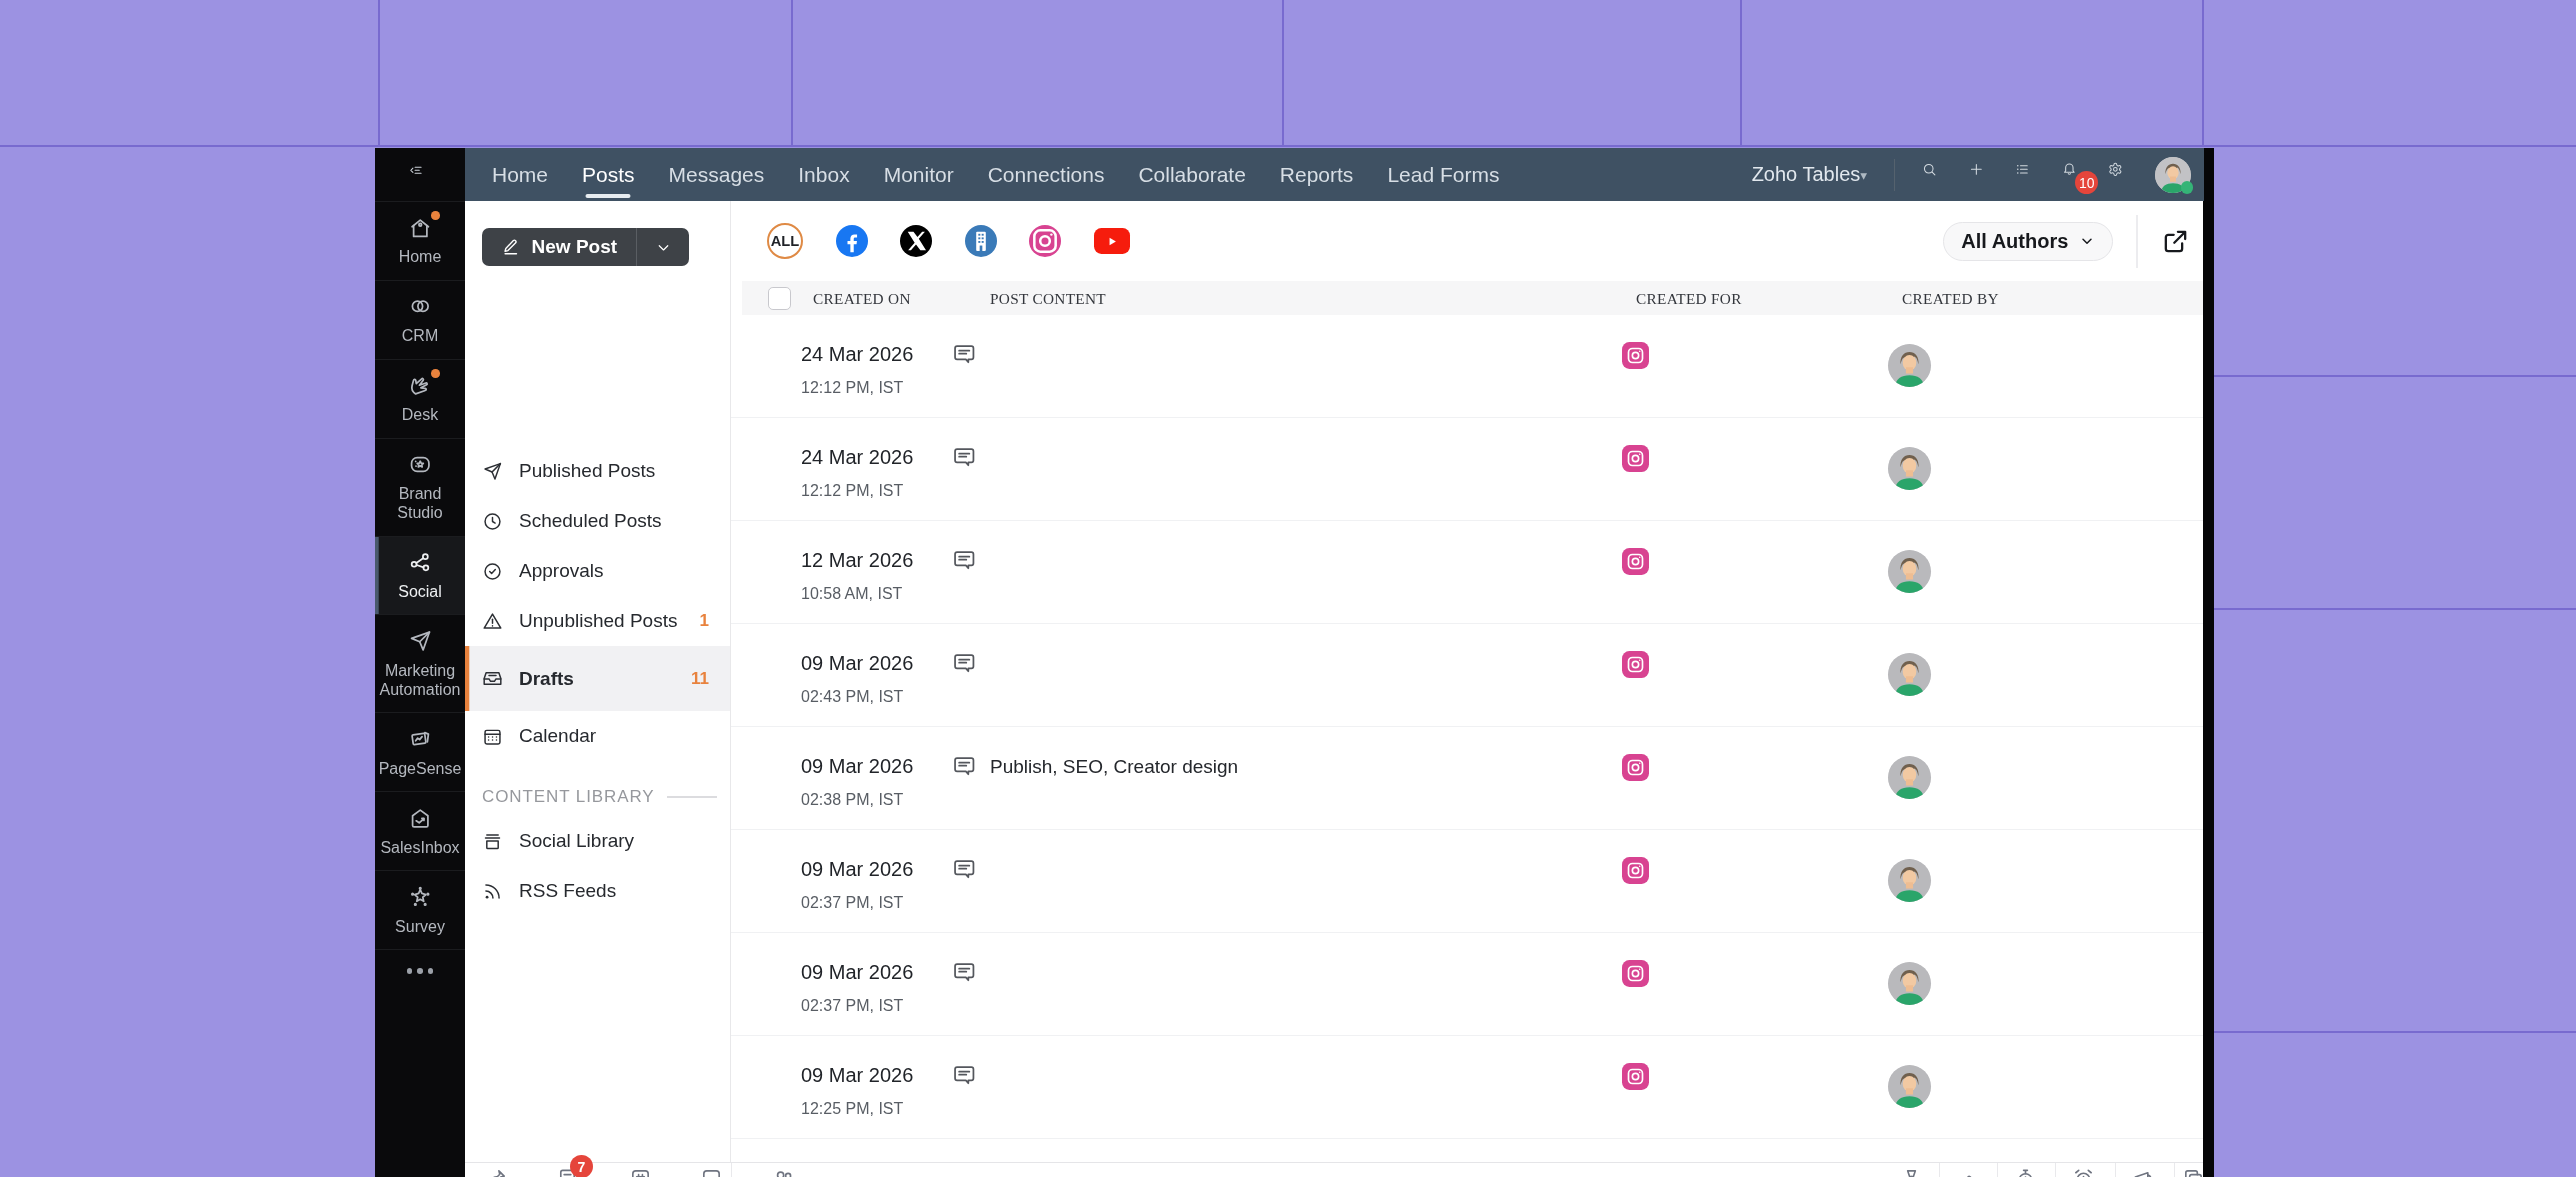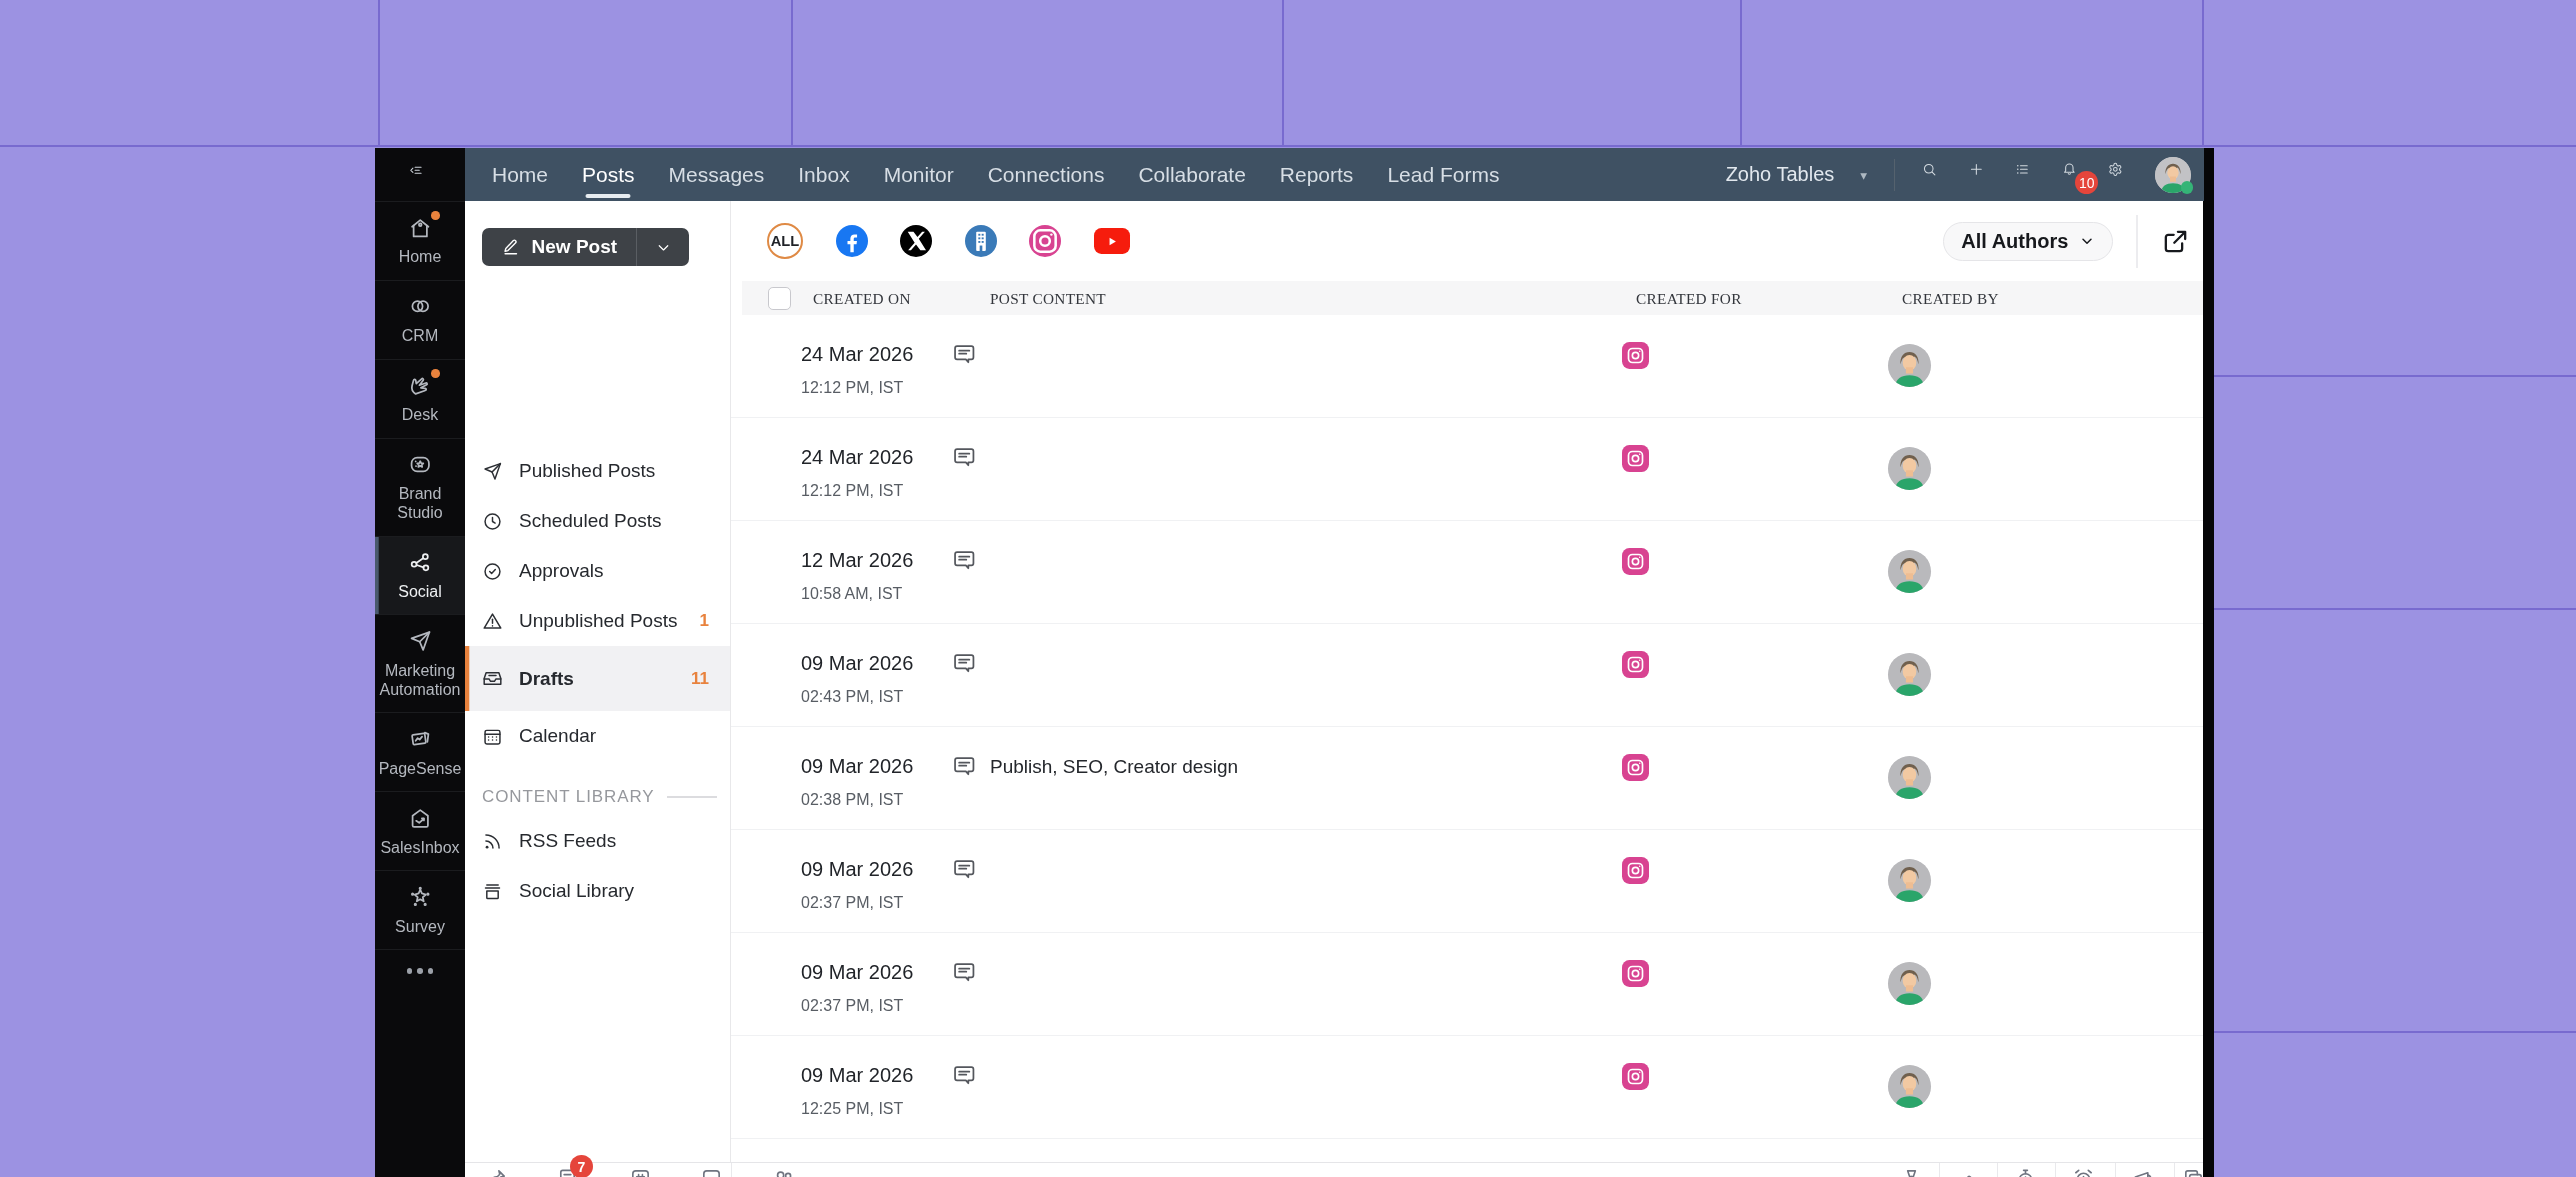--- a/index.html
+++ b/index.html
@@ -13,21 +13,21 @@
 
   
   .topnav{position:absolute;left:90px;top:0;width:1739px;height:53px;background:#3f5163;
           display:flex;align-items:center;color:#dde4ea;}
   .navitems{display:flex;align-items:center;gap:34px;margin-left:27px;}
   .navitem{position:relative;font-size:21px;color:#d7dee5;height:53px;display:flex;align-items:center;cursor:pointer;}
   .navitem.active{color:#fff;}
   .navitem.active::after{content:"";position:absolute;left:50%;transform:translateX(-50%);bottom:3.1px;
           width:45px;height:4.3px;border-radius:2.5px;background:#e7ecf0;}
   .nav-right{margin-left:auto;display:flex;align-items:center;gap:22px;padding-right:13.5px;}
-  .appswitcher{display:flex;align-items:center;gap:26px;font-size:20px;color:#e2e8ee;cursor:pointer;}
+  .appswitcher{display:flex;align-items:center;gap:0;font-size:20px;color:#e2e8ee;cursor:pointer;}
   .caret{font-size:13.5px;color:#aeb9c2;}
   .navsep{width:1.2px;height:32px;background:#55626e;margin:0 4.9px;}
   .navic{width:24.5px;height:24.5px;color:#d3dae0;}
   .bellwrap{position:relative;}
   .badge{position:absolute;top:-9.8px;right:-12.3px;min-width:23px;height:23px;border-radius:11.7px;background:#e5453b;
          color:#fff;font-size:14px;font-weight:400;display:flex;align-items:center;justify-content:center;padding:0 3.7px;box-sizing:border-box;margin-top:20px;}
   .avatar{position:relative;border-radius:50%;overflow:hidden;background:#c9c9cc;flex:none;}
   .av-nav{width:36px;height:36px;}
   .statusdot{position:absolute;right:9.8px;bottom:4.9px;width:12.3px;height:12.3px;border-radius:50%;background:#35b477;z-index:3;}
 
@@ -487,29 +487,29 @@
       </div>
 
       <div class="seclabel">
         <span>CONTENT LIBRARY</span>
           <i></i>
       </div>
 
       <div class="plib">
         <div class="pitem">
           <svg class="ic" viewBox="0 0 24 24">
+              <use href="#i-library"></use>
+            </svg>
+          <span>Social Library</span>
+        </div>
+        <div class="pitem">
+          <svg class="ic" viewBox="0 0 24 24">
               <use href="#i-rss"></use>
             </svg>
           <span>RSS Feeds</span>
-        </div>
-        <div class="pitem">
-          <svg class="ic" viewBox="0 0 24 24">
-              <use href="#i-library"></use>
-            </svg>
-          <span>Social Library</span>
         </div>
       </div>
     </div>
 
     <div class="main">
       <div class="filterbar">
         <div class="tabs">
           <div class="tab-all">ALL</div>
           <div class="nettab" style="background:#1877f2">
             <svg viewBox="0 0 24 24">

